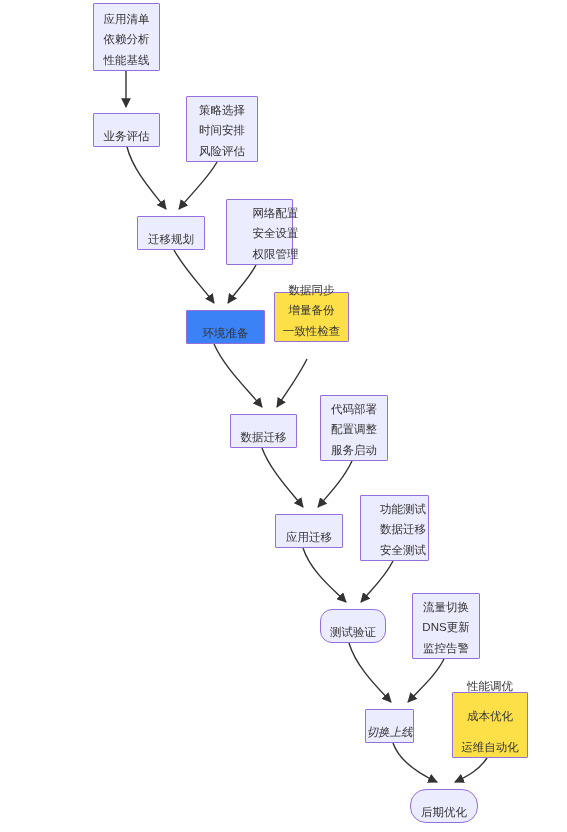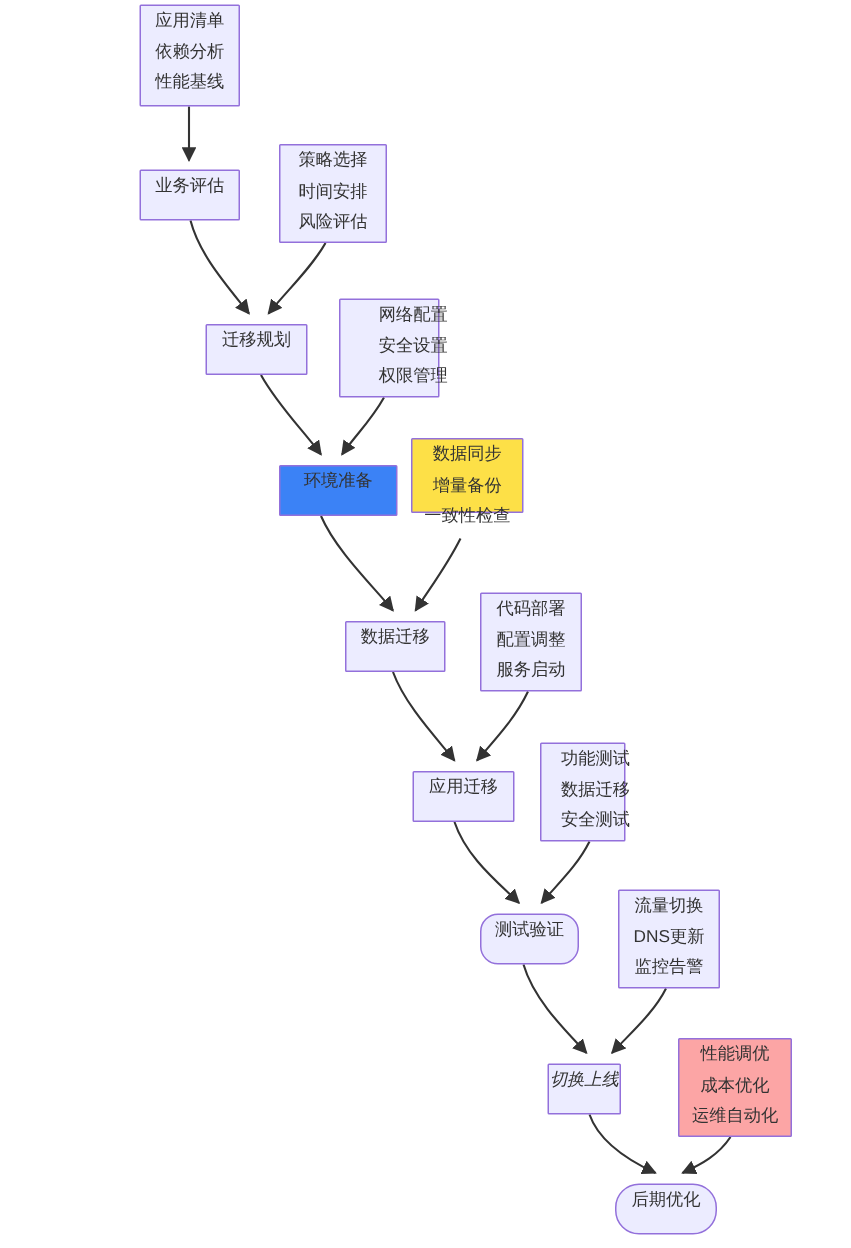--- a/index.html
+++ b/index.html
@@ -27,21 +27,21 @@
   }
   .node {
     position: absolute;
     box-sizing: border-box;
     background: #ECECFF;
     border: 1px solid #9370DB;
     border-radius: 1px;
     display: flex;
     flex-direction: column;
     align-items: center;
-    justify-content: flex-start;
+    justify-content: flex-end;
     color: #333333;
     font-size: 11.5px;
     line-height: 20.5px;
     white-space: nowrap;
   }
   .node .line {
     display: block;
     text-align: center;
   }
 </style>
@@ -107,37 +107,37 @@
         <span class="line">数据迁移</span>
       </div>
       <div class="node" style="left: 320px; top: 395px; width: 68px; height: 66px; background: rgb(236, 236, 255); border-color: rgb(147, 112, 219); color: rgb(51, 51, 51);">
         <span class="line">代码部署</span>
         <span class="line">配置调整</span>
         <span class="line">服务启动</span>
       </div>
       <div class="node" style="left: 275px; top: 514px; width: 68px; height: 34px; background: rgb(236, 236, 255); border-color: rgb(147, 112, 219); color: rgb(51, 51, 51);">
         <span class="line">应用迁移</span>
       </div>
-      <div class="node" style="left: 360px; top: 495px; width: 57px; height: 66px; background: rgb(236, 236, 255); border-color: rgb(147, 112, 219); color: rgb(51, 51, 51); padding-left: 17px;">
+      <div class="node" style="left: 360px; top: 495px; width: 69px; height: 66px; background: rgb(236, 236, 255); border-color: rgb(147, 112, 219); color: rgb(51, 51, 51); padding-left: 17px;">
         <span class="line">功能测试</span>
         <span class="line">数据迁移</span>
         <span class="line">安全测试</span>
       </div>
       <div class="node" style="left: 320px; top: 609px; width: 66px; height: 34px; background: rgb(236, 236, 255); border-color: rgb(147, 112, 219); color: rgb(51, 51, 51); border-radius: 12px;">
         <span class="line">测试验证</span>
       </div>
       <div class="node" style="left: 412px; top: 593px; width: 68px; height: 66px; background: rgb(236, 236, 255); border-color: rgb(147, 112, 219); color: rgb(51, 51, 51);">
         <span class="line">流量切换</span>
         <span class="line">DNS更新</span>
         <span class="line">监控告警</span>
       </div>
       <div class="node" style="left: 365px; top: 709px; width: 49px; height: 34px; background: rgb(236, 236, 255); border-color: rgb(147, 112, 219); color: rgb(51, 51, 51); font-style: italic;">
         <span class="line">切换上线</span>
       </div>
-      <div class="node" style="left: 452px; top: 692px; width: 76px; height: 66px; background: #fca5a5; border-color: rgb(147, 112, 219); color: rgb(51, 51, 51);">
+      <div class="node" style="left: 452px; top: 692px; width: 76px; height: 66px; background: #fde047; border-color: rgb(147, 112, 219); color: rgb(51, 51, 51); gap: 10px;">
         <span class="line">性能调优</span>
         <span class="line">成本优化</span>
         <span class="line">运维自动化</span>
       </div>
       <div class="node" style="left: 410px; top: 789px; width: 68px; height: 34px; background: rgb(236, 236, 255); border-color: rgb(147, 112, 219); color: rgb(51, 51, 51); border-radius: 16px;">
         <span class="line">后期优化</span>
       </div>
     </div>
 </div>
 

